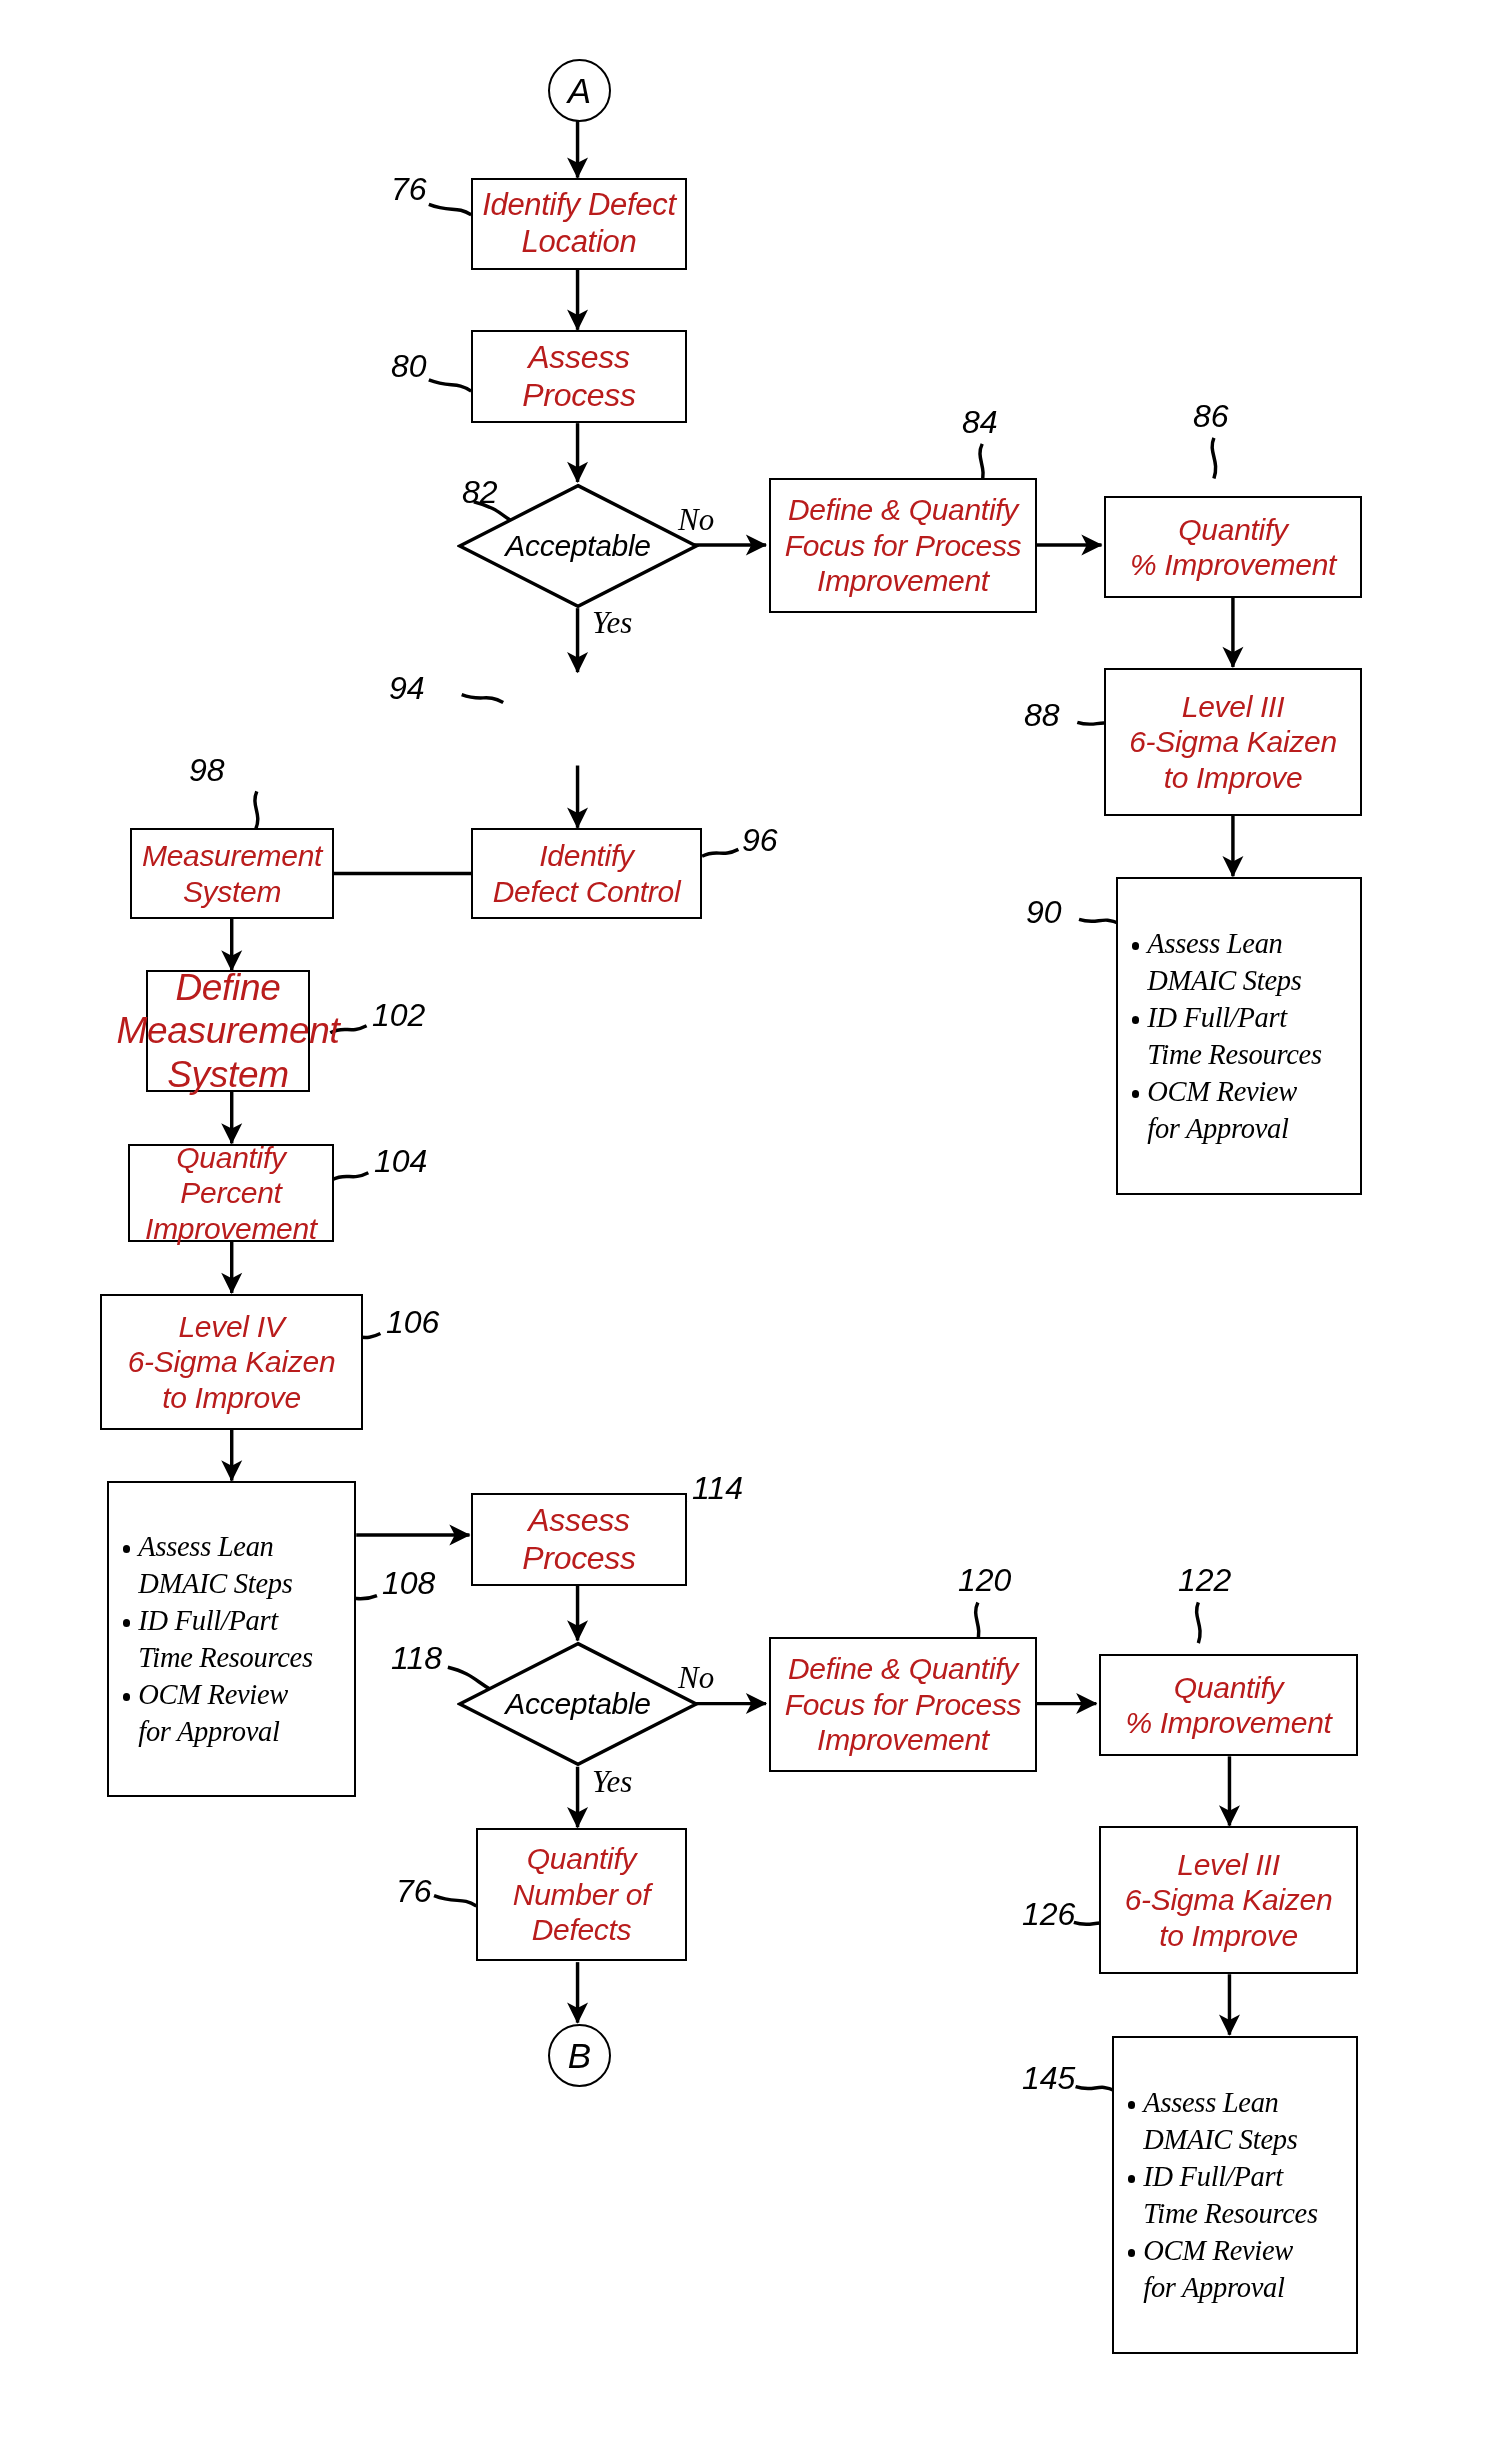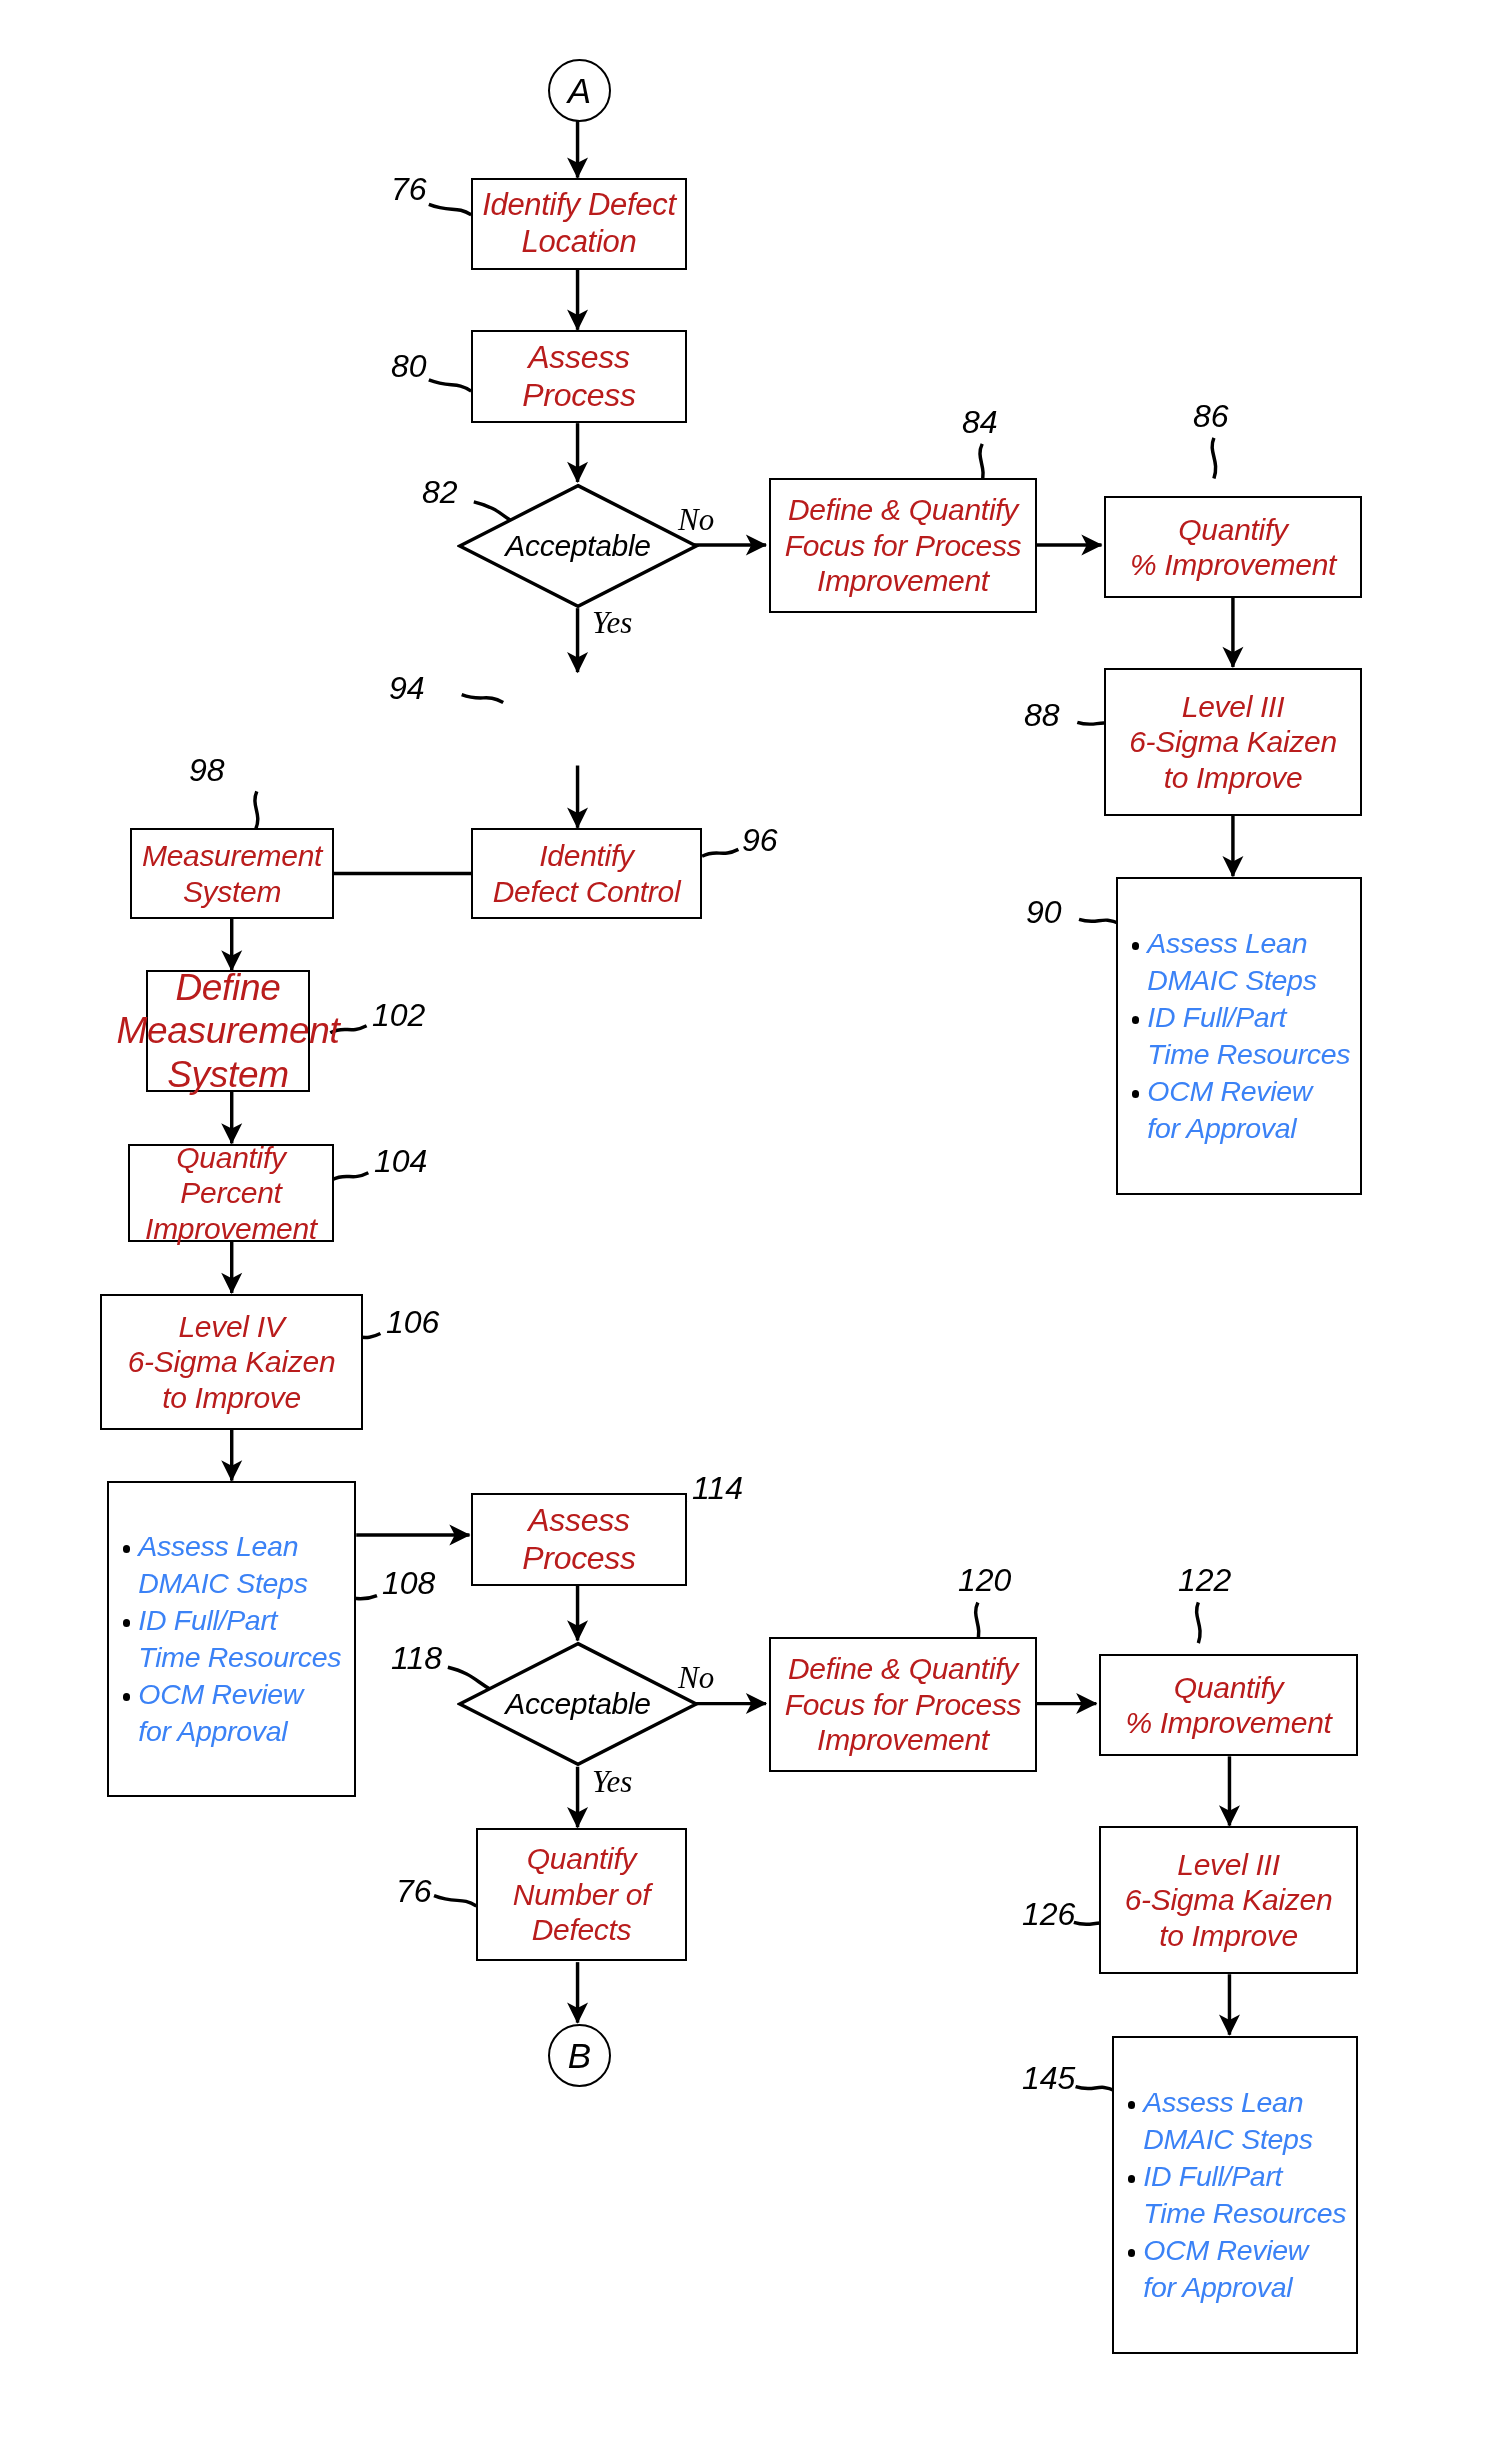--- a/index.html
+++ b/index.html
@@ -45,22 +45,22 @@
 
   .bulletbox {
     position: absolute;
     box-sizing: border-box;
     border: 2.6px solid #000;
     background: #ffffff;
     display: flex;
     flex-direction: column;
     justify-content: center;
     font-style: italic;
-    font-family: Liberation Sans, sans-serif;
-    color: #3b82f6;
+    font-family: Liberation Serif, serif;
+    color: #000000;
     line-height: 1.3;
     letter-spacing: -0.3px;
     z-index: 3;
     padding: 3.5px 7px 3.5px 12px;
   }
   .bulletbox .bl {
     position: relative;
     padding-left: 17.3px;
     white-space: pre-line;
   }
@@ -346,21 +346,21 @@
   <div class="node" style="left:476px; top:1828px; width:211px; height:133px; font-size:30px;">
     <span class="txt">Quantify
 Number of
 Defects</span>
   </div>
 
   <div class="reftag" style="left:391px; top:171px;"><span>76</span></div>
 
   <div class="reftag" style="left:391px; top:348px;"><span>80</span></div>
 
-  <div class="reftag" style="left:422px; top:474px;"><span>82</span></div>
+  <div class="reftag" style="left:462px; top:474px;"><span>82</span></div>
 
   <div class="reftag" style="left:962px; top:404px;"><span>84</span></div>
 
   <div class="reftag" style="left:1193px; top:398px;"><span>86</span></div>
 
   <div class="reftag" style="left:1024px; top:697px;"><span>88</span></div>
 
   <div class="reftag" style="left:1026px; top:894px;"><span>90</span></div>
 
   <div class="reftag" style="left:389px; top:670px;"><span>94</span></div>

